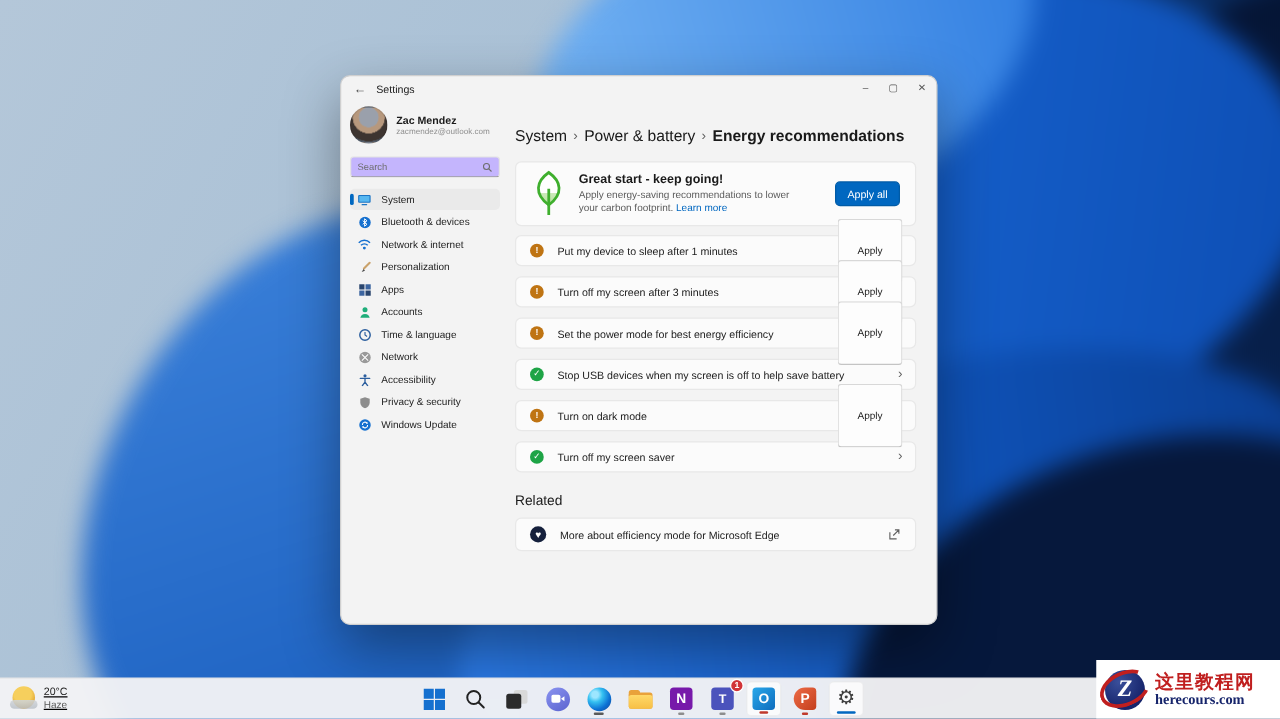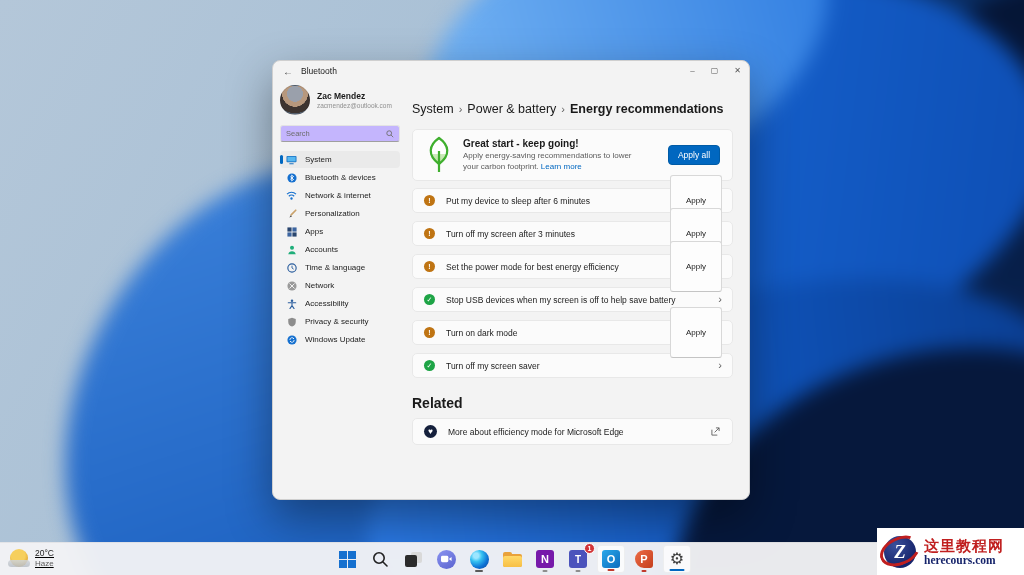--- a/index.html
+++ b/index.html
@@ -76,21 +76,21 @@
   .rec { height:25px; display:flex; align-items:center; padding:0 10px 0 11px; margin-top:8px; }
   .rec.first { margin-top:7px; }
   .sticon { width:11px; height:11px; border-radius:50%; flex:none; display:flex; align-items:center;
     justify-content:center; color:#fff; font-size:7px; font-weight:700; line-height:1; }
   .sticon.warn { background:#bf7413; }
   .sticon.done { background:#1ea446; }
   .reclabel { font-size:8.5px; color:#1b1b1b; margin-left:11px; }
   .applybtn { margin-left:auto; background:#fdfdfd; border:1px solid #d8d8d8; border-bottom-color:#c4c4c4;
     border-radius:3px; font-size:8px; color:#1b1b1b; width:52px; padding:20px 0; text-align:center; font-family:inherit; }
   .chev { margin-left:auto; color:#5f5f5f; font-size:11px; line-height:1; }
-  .relhead { margin-top:17px; font-size:14px; font-weight:700; color:#1a1a1a; }
+  .relhead { margin-top:17px; font-size:11px; font-weight:400; color:#1a1a1a; }
   .relrow { height:27px; display:flex; align-items:center; padding:0 12px 0 11px; margin-top:7px; }
   .effico { width:13px; height:13px; border-radius:50%; background:#15203c; color:#fff; display:flex;
     align-items:center; justify-content:center; font-size:8px; flex:none; }
   .extlink { margin-left:auto; }
 
   
   .taskbar { position:absolute; left:0; right:0; bottom:0; height:33px;
     background:rgba(243,243,245,.96); border-top:1px solid rgba(0,0,0,.05);
     display:flex; align-items:center; justify-content:center; gap:5px; }
   .slot { width:28px; height:28px; border-radius:4px; display:flex; align-items:center;
@@ -164,21 +164,21 @@
       <div class="petal p3"></div>
       <div class="petal p4"></div>
       <div class="petal p5"></div>
       <div class="petal p6"></div>
     </div>
   </div>
 
   <div class="win">
     <div class="titlebar">
       <span class="back">←</span>
-      <span class="win-title">Bluetooth</span>
+      <span class="win-title">Settings</span>
       <span class="win-ctrls">
         <span>–</span>
         <span>▢</span>
         <span>✕</span>
       </span>
     </div>
 
     <div class="win-body">
 
       <div class="sidebar">
@@ -334,21 +334,21 @@
           </span>
           <span class="bannertext">
             <span class="btitle" style="display:block">Great start - keep going!</span>
             <span class="bdesc" style="display:block"><span>Apply energy-saving recommendations to lower your</span> <span>carbon footprint.</span> <span class="blink">Learn more</span></span>
           </span>
           <button class="applyall">Apply all</button>
         </div>
 
         <div class="card rec first">
           <span class="sticon warn">!</span>
-          <span class="reclabel">Put my device to sleep after 6 minutes</span>
+          <span class="reclabel">Put my device to sleep after 1 minutes</span>
           <button class="applybtn">Apply</button>
         </div>
         <div class="card rec">
           <span class="sticon warn">!</span>
           <span class="reclabel">Turn off my screen after 3 minutes</span>
           <button class="applybtn">Apply</button>
         </div>
         <div class="card rec">
           <span class="sticon warn">!</span>
           <span class="reclabel">Set the power mode for best energy efficiency</span>

